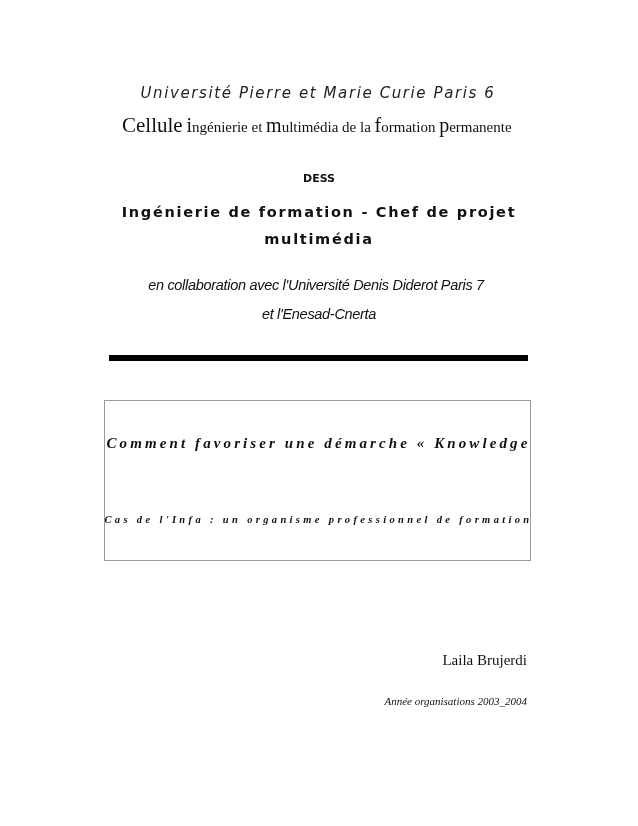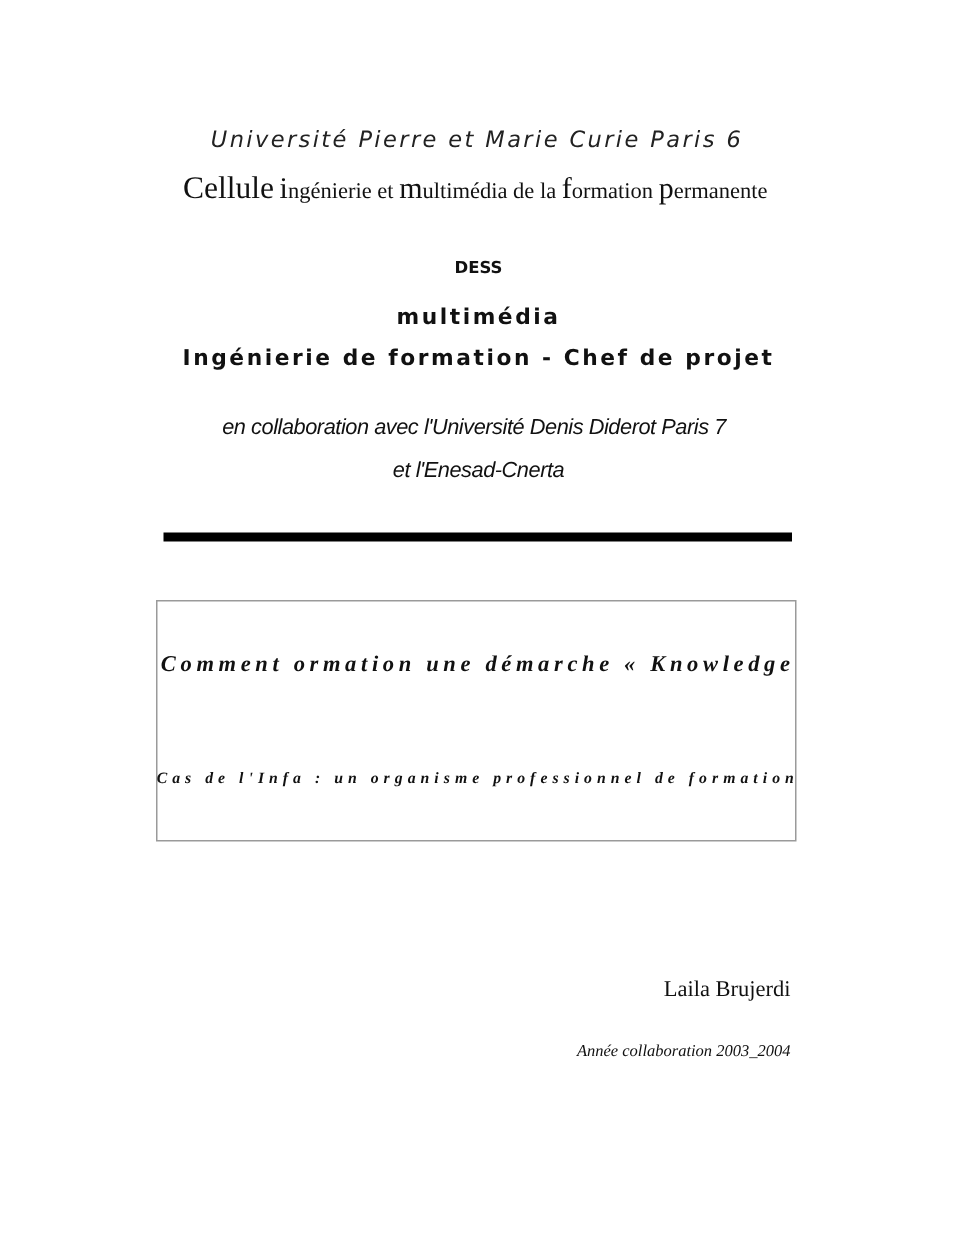--- a/index.html
+++ b/index.html
@@ -132,34 +132,34 @@
   <span>Université Pierre et Marie Curie Paris 6</span>
 </div>
 
 <div class="abs cellule">
   <span class="big">Cellule</span><span> </span><span class="init">i</span><span>ngénierie et </span><span class="init">m</span><span>ultimédia de la </span><span class="init">f</span><span>ormation </span><span class="init">p</span><span>ermanente</span>
 </div>
 
 <div class="abs dess">DESS</div>
 
 <div class="abs degree">
+  <span class="line">Ingénierie de formation - Chef de projet</span>
   <span class="line">multimédia</span>
-  <span class="line">Ingénierie de formation - Chef de projet</span>
 </div>
 
 <div class="abs collab">
   <span class="line l1">en collaboration avec l'Université Denis Diderot Paris 7</span>
   <span class="line">et l'Enesad-Cnerta</span>
 </div>
 
 <div class="abs rule"></div>
 
 <div class="abs titlebox"></div>
 
 <div class="abs title">
-  <span class="line">Comment ormation une démarche « Knowledge</span>
+  <span class="line">Comment favoriser une démarche « Knowledge</span>
 </div>
 
 <div class="abs subtitle">Cas de l'Infa : un organisme professionnel de formation</div>
 
 <div class="abs author">Laila Brujerdi</div>
 
-<div class="abs year">Année collaboration 2003_2004</div>
+<div class="abs year">Année organisations 2003_2004</div>
 
 </body></html>

